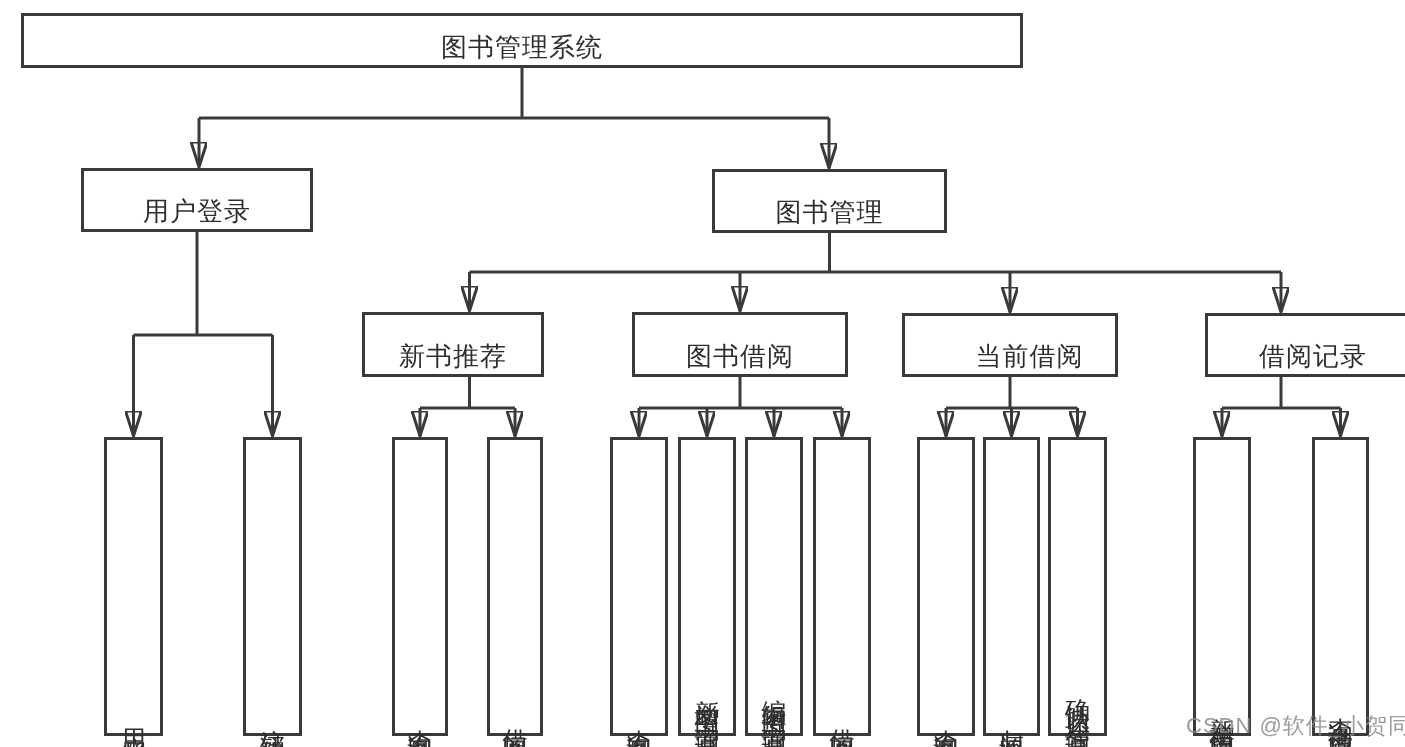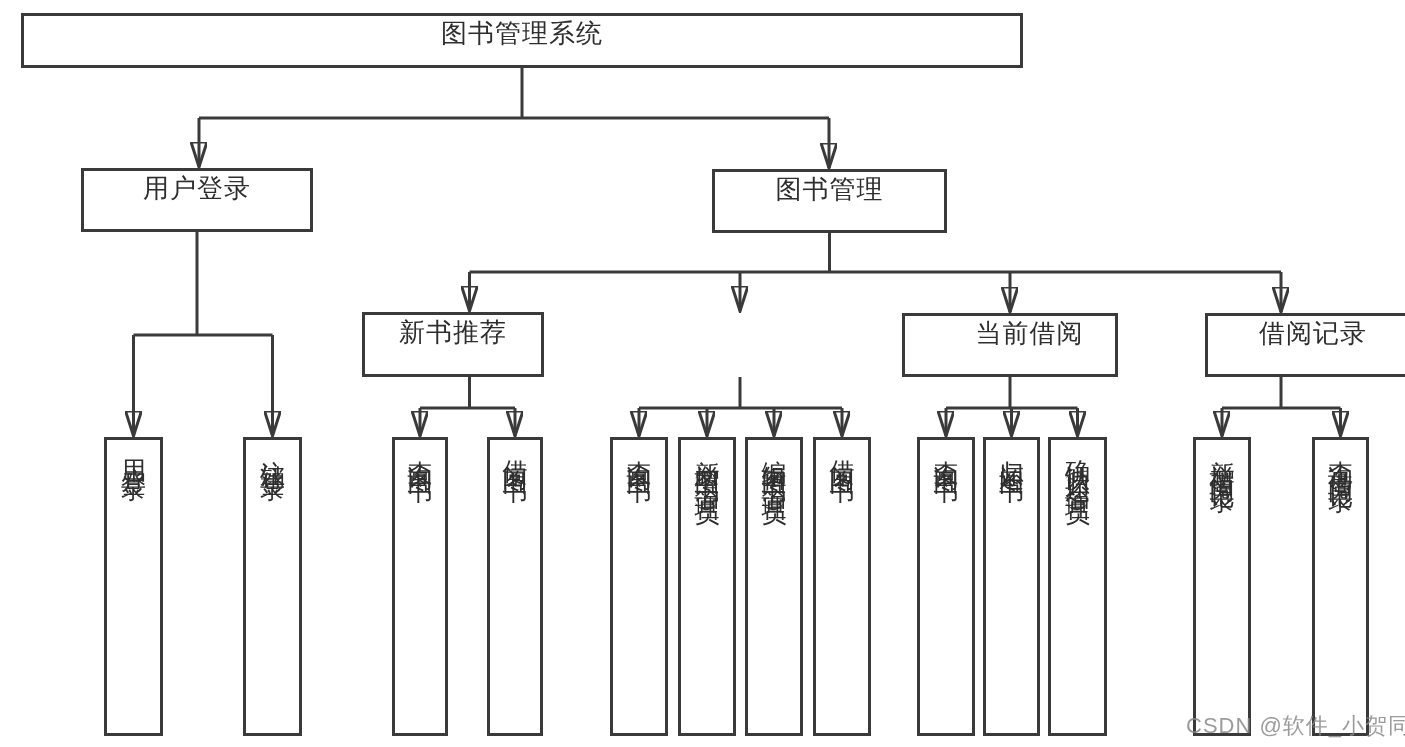--- a/index.html
+++ b/index.html
@@ -25,21 +25,21 @@
     fill: none;
     stroke: #3a3a3a;
     stroke-width: 3;
   }
   .box {
     position: absolute;
     box-sizing: border-box;
     background: #ffffff;
     border: 3px solid #3a3a3a;
     display: flex;
-    align-items: flex-start;
+    align-items: flex-end;
     justify-content: center;
     color: #2e2e2e;
     font-family: Liberation Serif, serif;
   }
   .hbox {
     font-size: 26px;
     letter-spacing: 1px;
     white-space: nowrap;
   }
   .vbox span {
@@ -136,20 +136,23 @@
   <div class="box hbox" style="left:81px; top:168px; width:232px; height:64px;">
     <span>用户登录</span>
   </div>
   <div class="box hbox" style="left:712px; top:169px; width:235px; height:64px;">
     <span>图书管理</span>
   </div>
 
   <div class="box hbox" style="left:362px; top:312px; width:182px; height:65px;">
     <span>新书推荐</span>
   </div>
+  <div class="box hbox" style="left:632px; top:312px; width:216px; height:65px;">
+    <span>图书借阅</span>
+  </div>
   <div class="box hbox" style="left:902px; top:313px; width:216px; height:64px;padding-left:39px;">
     <span>当前借阅</span>
   </div>
   <div class="box hbox" style="left:1173px; top:313px; width:216px; height:64px;margin-left:32px;">
     <span>借阅记录</span>
   </div>
 
   <div class="box vbox" style="left:104px; top:437px; width:59px; height:299px;">
     <span>用户登录</span>
   </div>

